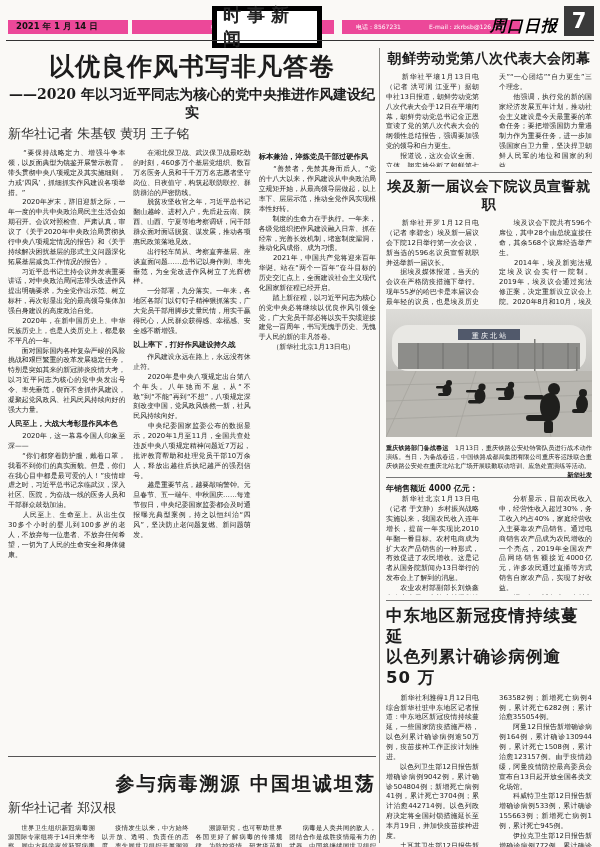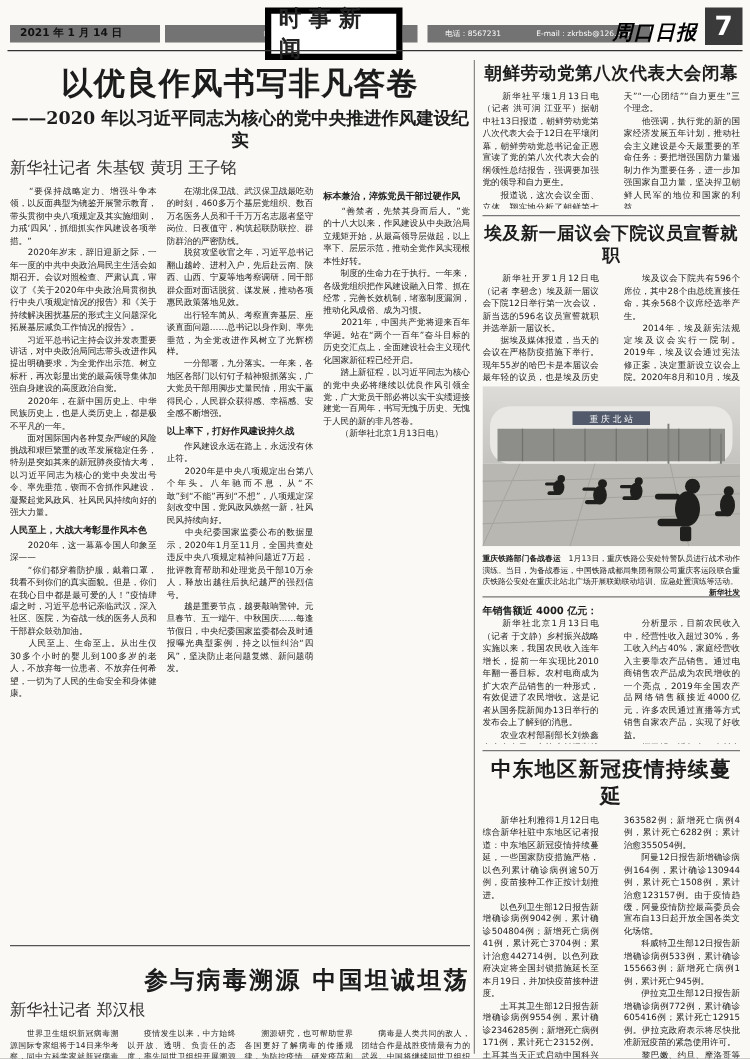--- a/index.html
+++ b/index.html
@@ -1,19 +1,19 @@
 <!DOCTYPE html>
 <html><head>
 <meta charset="utf-8">
 <style>
   html,body{margin:0;padding:0;background:#888;}
   .page{position:relative;width:600px;height:847px;background:#faf9f6;overflow:hidden;
         font-family:"DejaVu Sans",sans-serif;color:#1c1c1c;margin:0 auto;}
   
-  .gray-bar{position:absolute;top:20px;height:14px;background:#737373;}
+  .gray-bar{position:absolute;top:20px;height:14px;background:#ec4899;}
   .date-bar{left:8px;width:120px;font-size:8.5px;font-weight:700;color:#111;
             display:flex;align-items:center;padding-left:8px;box-sizing:border-box;}
   .editor-bar{left:132px;width:202px;font-size:6px;color:#fff;
               display:flex;align-items:center;justify-content:center;}
   .contact-bar{left:342px;width:178px;font-size:6px;color:#fff;
                display:flex;align-items:center;justify-content:space-around;}
   .section-box{position:absolute;left:212px;top:6px;width:100px;height:32px;background:#fff;
                border:5px solid #000000;box-shadow:0 0 0 2px #fff inset;
                display:flex;align-items:center;justify-content:center;}
   .section-title{font-family:"DejaVu Serif",serif;font-size:18px;font-weight:600;letter-spacing:6px;
@@ -39,21 +39,21 @@
   .sep-rule{border-top:1px solid #555;margin:7px 0 3px;}
   
   .ba-headline{font-size:19px;font-weight:700;text-align:right;letter-spacing:2px;margin:14px 0 2px;}
   .ba-cols{display:flex;gap:7px;height:86px;overflow:hidden;}
   .ba-cols .col{font-size:6.3px;line-height:1.45;}
   
   .r-headline{font-size:14px;font-weight:700;text-align:center;letter-spacing:.5px;margin:4px 0 5px;}
   .r-cols{display:flex;gap:20px;font-size:6.8px;line-height:1.45;text-align:justify;overflow:hidden;}
   .r-rule{border-top:1px solid #777;margin:5px 0;}
   .kicker{font-size:8px;font-weight:700;margin:2px 0 1px;}
-  .mideast-headline{font-size:16.5px;font-weight:700;text-align:center;line-height:1.25;
+  .mideast-headline{font-size:16.5px;font-weight:700;text-align:left;line-height:1.25;
                     letter-spacing:1px;margin:4px 0 5px;}
   .photo-wrap{margin:4px 0 0;}
   .caption{font-size:6.2px;line-height:1.45;text-align:justify;margin-top:3px;}
   .caption b{font-weight:700;}
   .credit{font-weight:700;float:right;}
 </style>
 </head>
 <body>
 
 <div class="page">
@@ -245,20 +245,21 @@
         <div class="col coltext">　　分析显示，目前农民收入中，经营性收入超过30%，务工收入约占40%，家庭经营收入主要靠农产品销售。通过电商销售农产品成为农民增收的一个亮点，2019年全国农产品网络销售额接近4000亿元，许多农民通过直播等方式销售自家农产品，实现了好收益。
 　　据了解，近年来，农村电商基础设施持续改善，目前4G网络覆盖98%的行政村。下一步将继续实施“互联网＋”农产品出村进城工程，目前农村创业创新人员已超过1000万，成为支撑农村电商产业发展的重要力量。</div>
       </div>
     </div>
 
     <div class="r-rule"></div>
 
     <div>
       <div class="mideast-headline">
         <div>中东地区新冠疫情持续蔓延</div>
+        <div>以色列累计确诊病例逾 50 万</div>
       </div>
       <div class="r-cols" style="height:200px">
         <div class="col coltext">　　新华社利雅得1月12日电 综合新华社驻中东地区记者报道：中东地区新冠疫情持续蔓延，一些国家防疫措施严格，以色列累计确诊病例逾50万例，疫苗接种工作正按计划推进。
 　　以色列卫生部12日报告新增确诊病例9042例，累计确诊504804例；新增死亡病例41例，累计死亡3704例；累计治愈442714例。以色列政府决定将全国封锁措施延长至本月19日，并加快疫苗接种进度。
 　　土耳其卫生部12日报告新增确诊病例9554例，累计确诊2346285例；新增死亡病例171例，累计死亡23152例。土耳其当天正式启动中国科兴公司新冠疫苗的接种工作。
 　　沙特阿拉伯卫生部12日报告新增确诊病例156例，累计确诊</div>
         <div class="col coltext">363582例；新增死亡病例4例，累计死亡6282例；累计治愈355054例。
 　　阿曼12日报告新增确诊病例164例，累计确诊130944例，累计死亡1508例，累计治愈123157例。由于疫情趋缓，阿曼疫情防控最高委员会宣布自13日起开放全国各类文化场馆。
 　　科威特卫生部12日报告新增确诊病例533例，累计确诊155663例；新增死亡病例1例，累计死亡945例。
 　　伊拉克卫生部12日报告新增确诊病例772例，累计确诊605416例；累计死亡12915例。伊拉克政府表示将尽快批准新冠疫苗的紧急使用许可。

